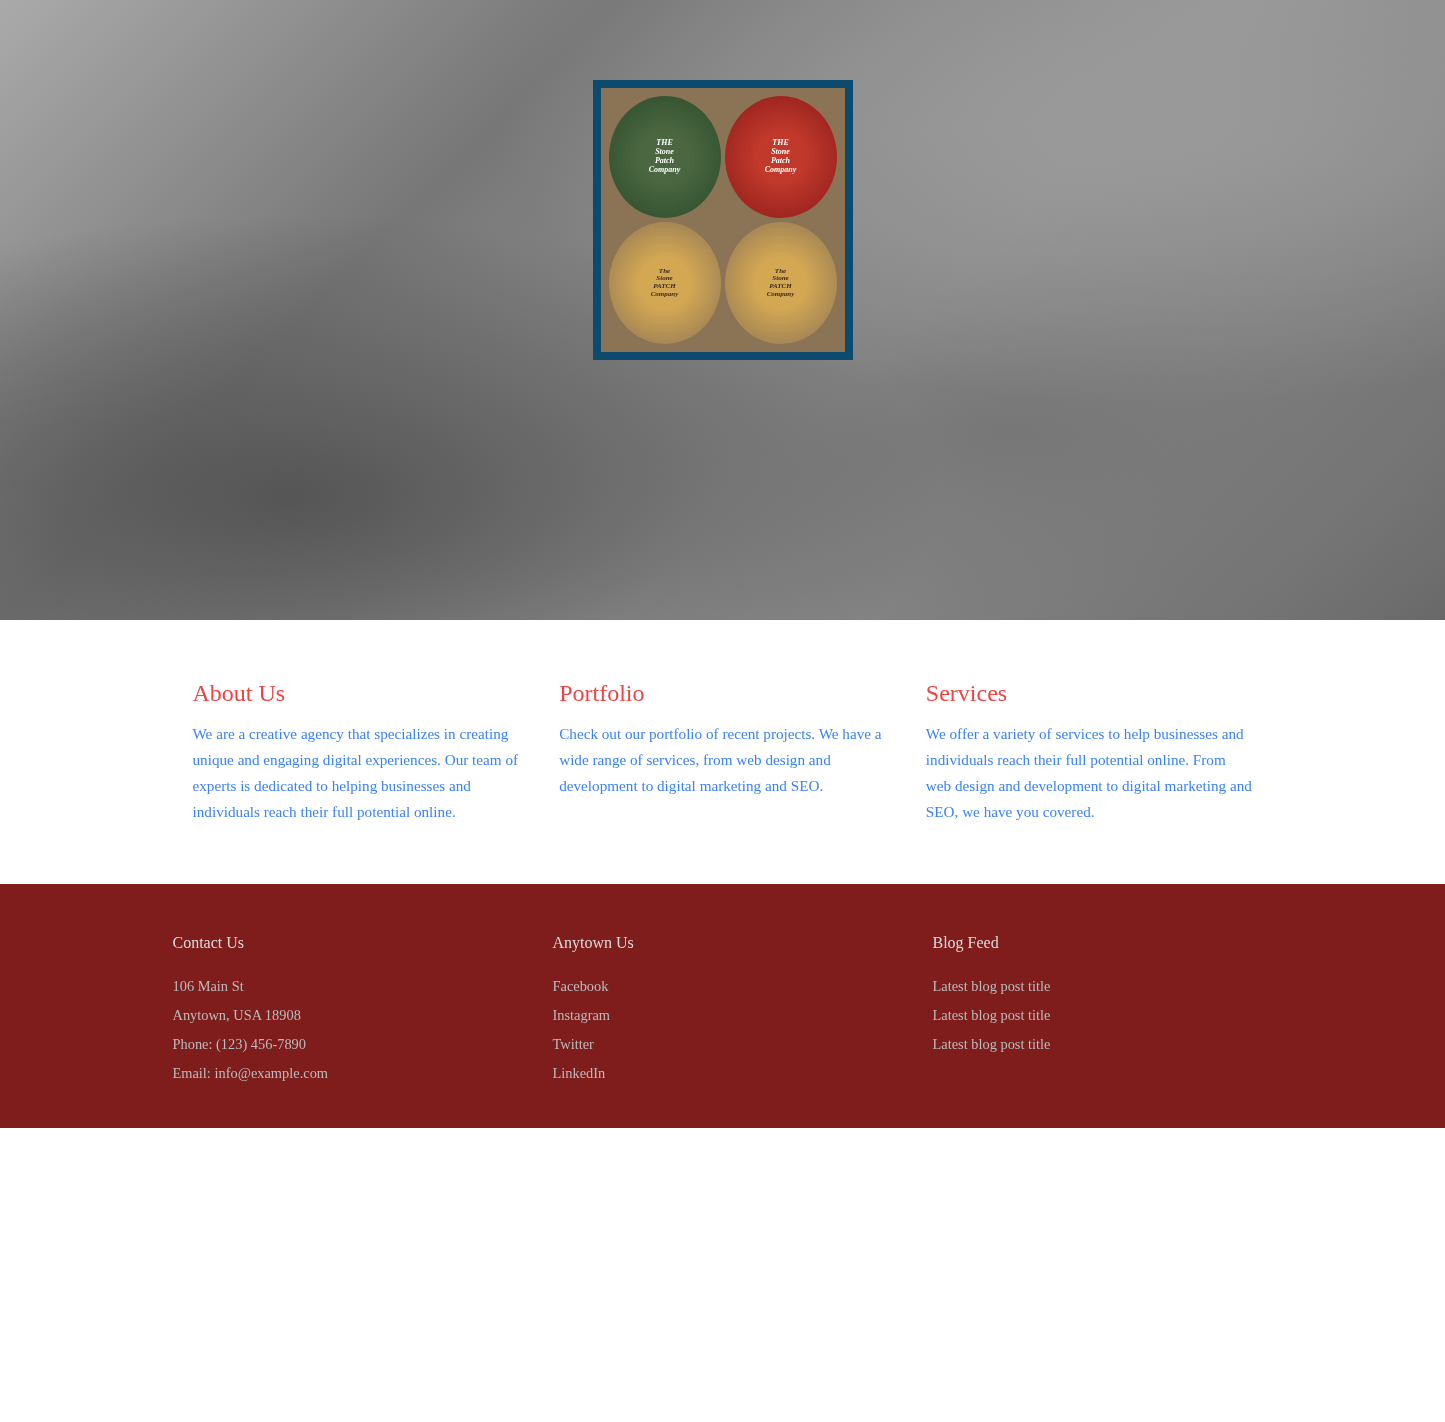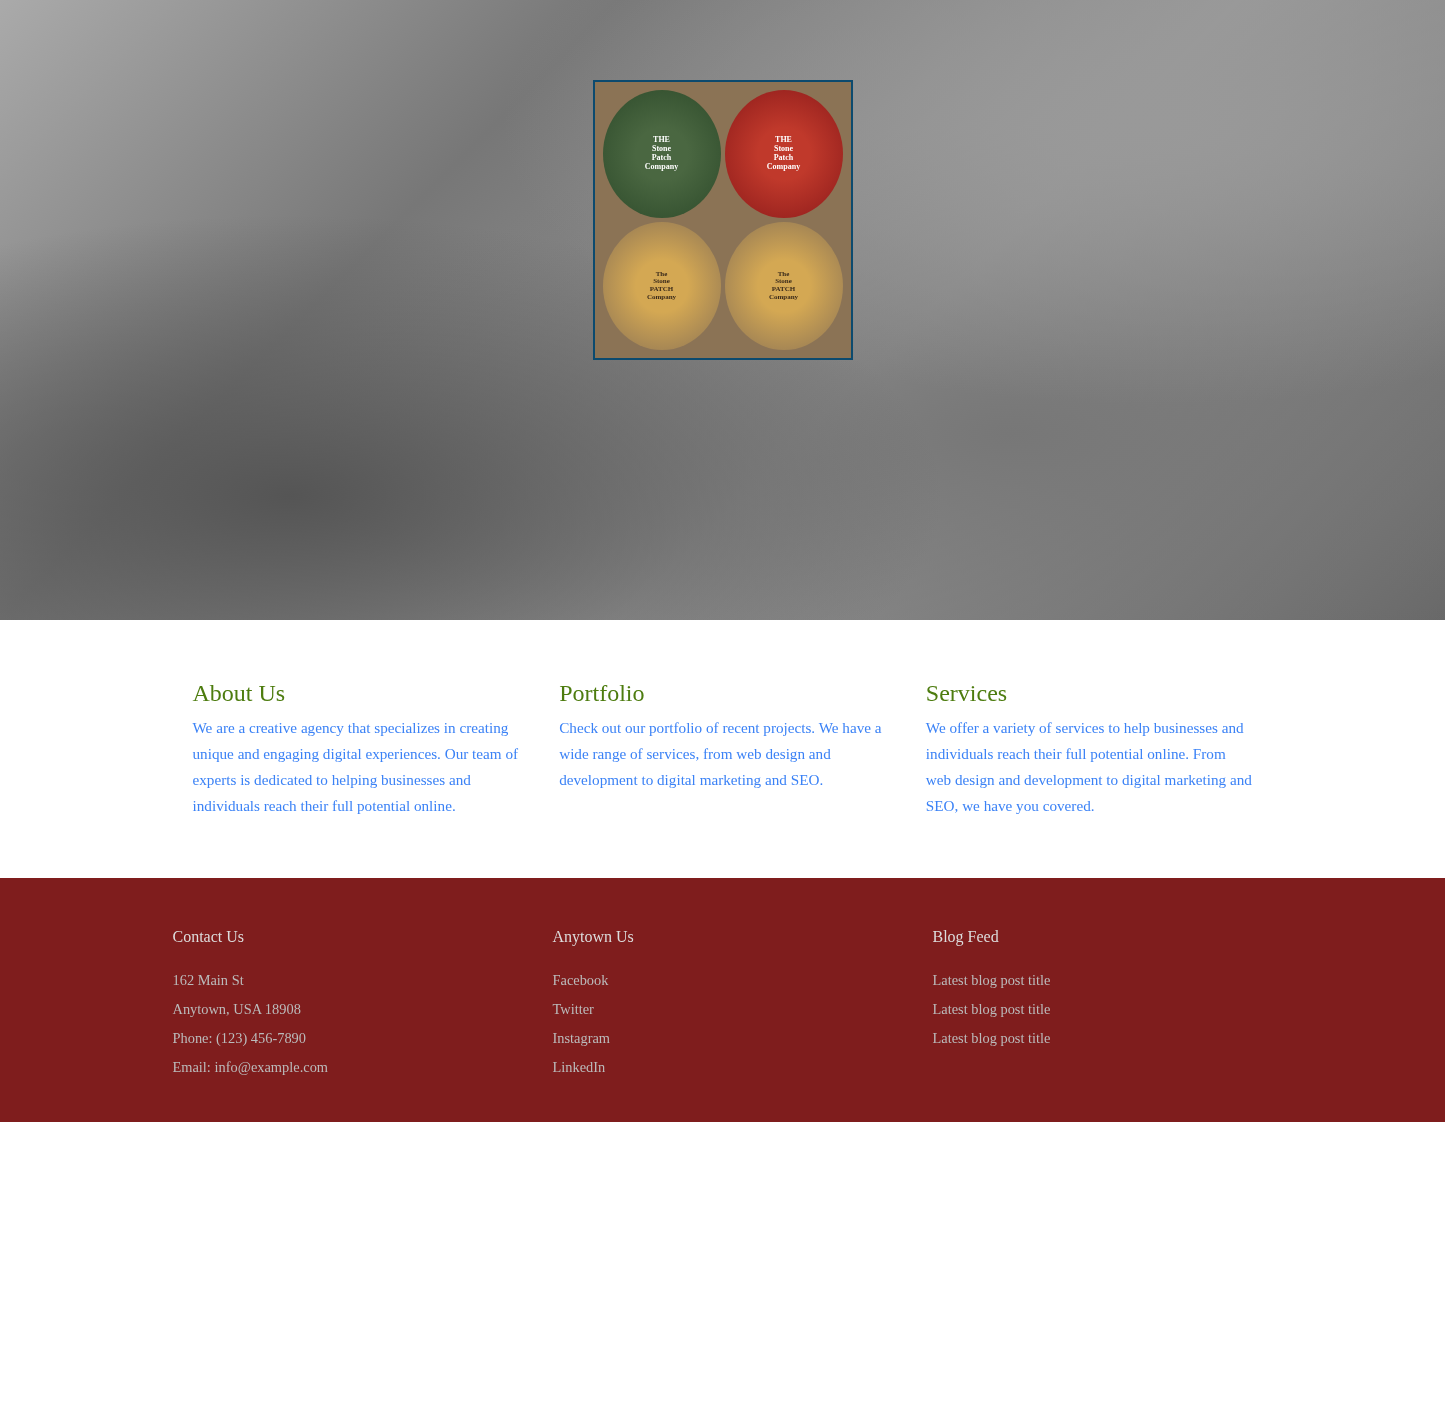--- a/index.html
+++ b/index.html
@@ -33,25 +33,26 @@
         radial-gradient(ellipse at 70% 70%, #777 0%, transparent 50%);
     }
 
     .hero-logo-container {
       position: relative;
       z-index: 2;
       margin-top: 80px;
       width: 260px;
       height: 280px;
       background: #8B7355;
-      border: 2px solid #0c4a6e;
+      border: 8px solid #0c4a6e;
       display: flex;
       align-items: center;
       justify-content: center;
       overflow: hidden;
+      font-style: italic;
     }
 
     .logo-patches {
       width: 100%;
       height: 100%;
       display: grid;
       grid-template-columns: 1fr 1fr;
       grid-template-rows: 1fr 1fr;
       gap: 4px;
       padding: 8px;
@@ -81,22 +82,22 @@
       padding: 60px 20px;
       display: flex;
       gap: 40px;
     }
     .column {
       flex: 1;
     }
     .column h2 {
       font-size: 1.5rem;
       font-weight: normal;
-      margin-bottom: 8px;
-      color: #4d7c0f;
+      margin-bottom: 14px;
+      color: #ef4444;
     }
     .column p {
       font-size: 0.95rem;
       line-height: 1.7;
       color: #3b82f6;
     }
 
     
     footer {
       background: #7f1d1d;
@@ -155,31 +156,31 @@
     <h2>Services</h2>
     <p>We offer a variety of services to help businesses and individuals reach their full potential online. From web design and development to digital marketing and SEO, we have you covered.</p>
   </div>
 </section>
 
 <footer>
   <div class="footer-inner">
 
     <div class="footer-col">
       <h3>Contact Us</h3>
-      <p>162 Main St</p>
+      <p>106 Main St</p>
       <p>Anytown, USA 18908</p>
       <p>Phone: (123) 456-7890</p>
       <p>Email: info@example.com</p>
     </div>
 
     <div class="footer-col">
       <h3>Anytown Us</h3>
       <a href="#">Facebook</a>
+      <a href="#">Instagram</a>
       <a href="#">Twitter</a>
-      <a href="#">Instagram</a>
       <a href="#">LinkedIn</a>
     </div>
 
     <div class="footer-col">
       <h3>Blog Feed</h3>
       <a href="#">Latest blog post title</a>
       <a href="#">Latest blog post title</a>
       <a href="#">Latest blog post title</a>
     </div>
   </div>

